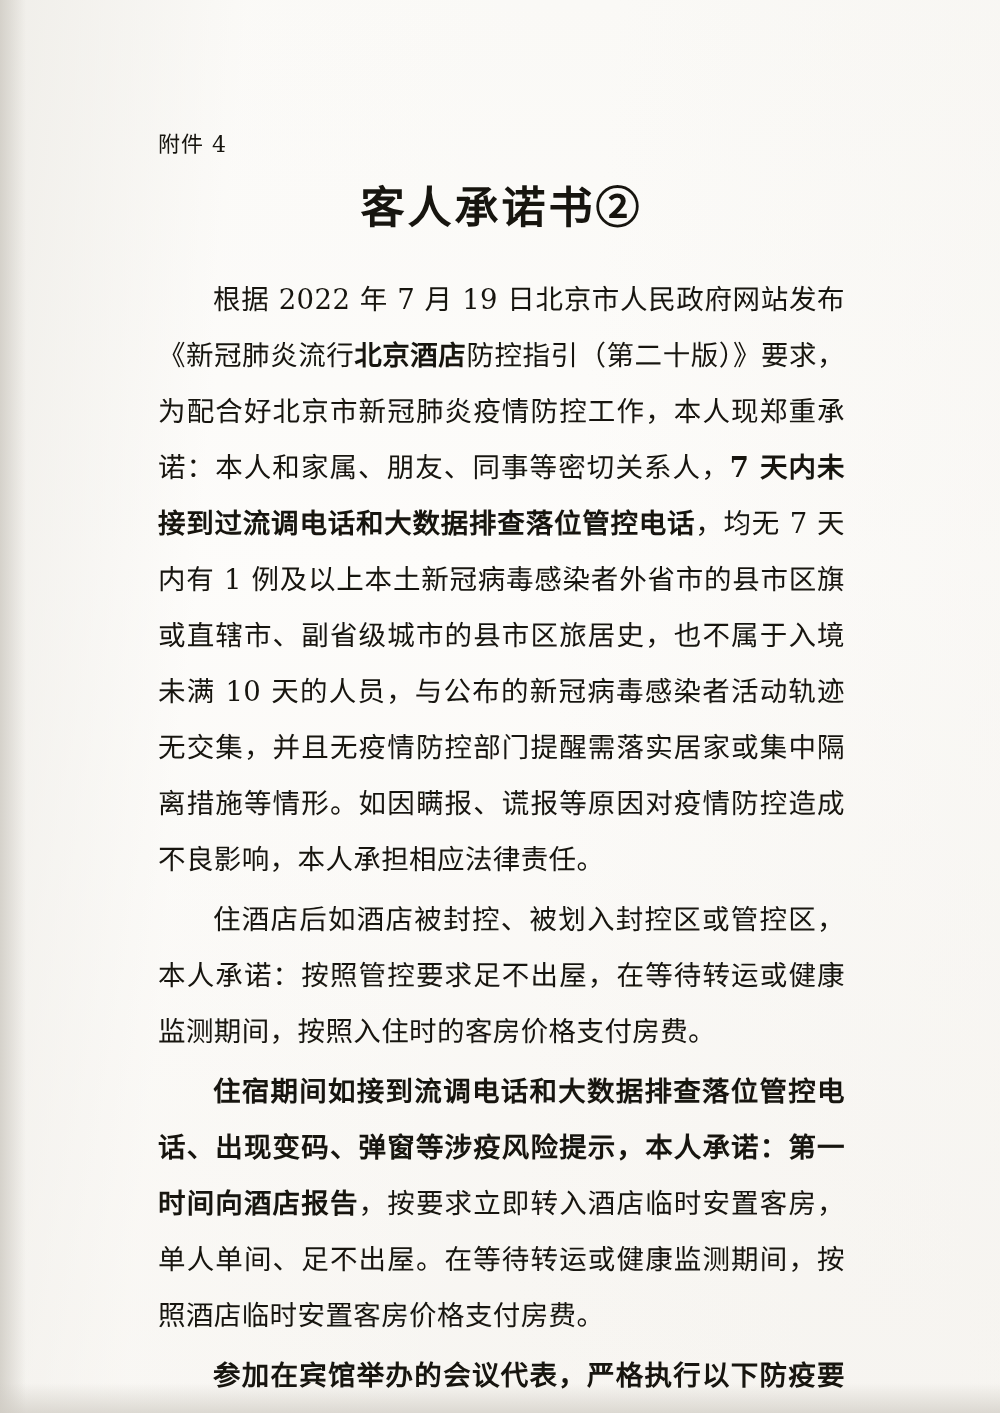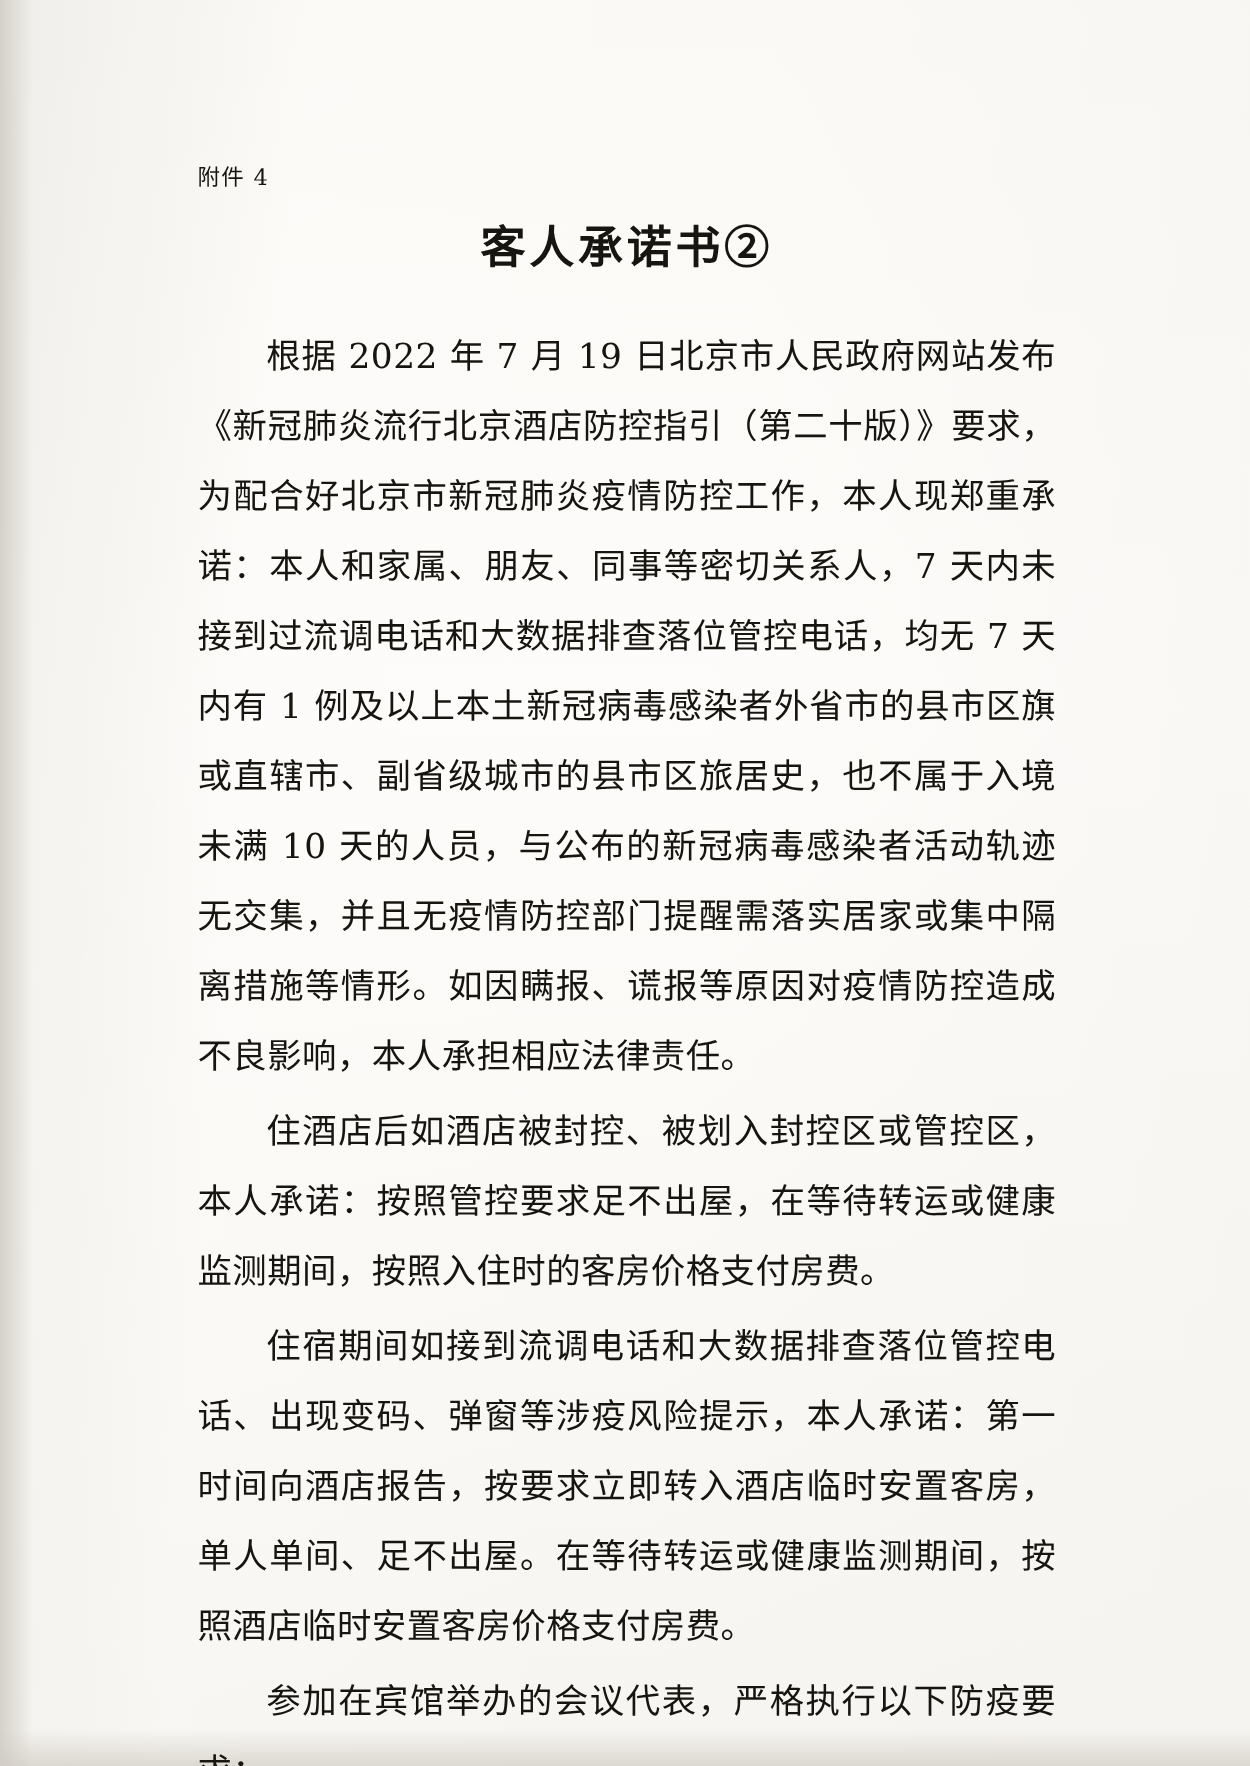--- a/index.html
+++ b/index.html
@@ -43,48 +43,48 @@
 
   .content {
     position: relative;
     padding: 132px 155px 0 158px;
     box-sizing: border-box;
     color: #121110;
     font-family: "DejaVu Serif", "Liberation Serif", serif;
   }
 
   .attachment-label {
-    font-size: 18px;
+    font-size: 22px;
     letter-spacing: 1px;
     line-height: 1.2;
     margin: 0 0 22px 0;
     font-family: "DejaVu Serif", "Liberation Serif", serif;
   }
 
   .doc-title {
     text-align: center;
-    font-size: 36px;
+    font-size: 44px;
     font-weight: bold;
     letter-spacing: 3px;
     margin: 12px 0 36px 0;
     line-height: 1.25;
     font-family: "DejaVu Serif", "Liberation Serif", serif;
   }
 
   p.para {
     margin: 0 0 4px 0;
     font-size: 27.5px;
     line-height: 56px;
     text-align: justify;
     text-justify: inter-ideograph;
     text-indent: 2em;
     letter-spacing: 0.4px;
   }
 
-  .b { font-weight: normal; }
+  .b { font-weight: bold; }
 
   
   .ink-soft { color: #17150f; }
 </style>
 </head>
 <body>
 
 <div class="page">
   <div class="paper-tint"></div>
   <div class="page-edge-left"></div>

